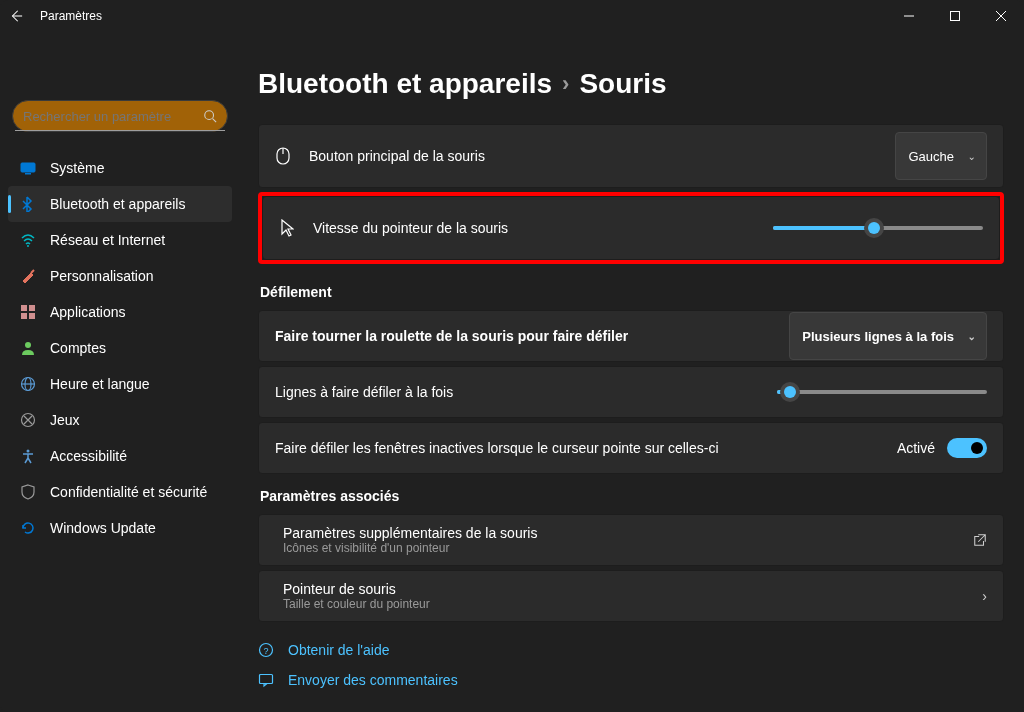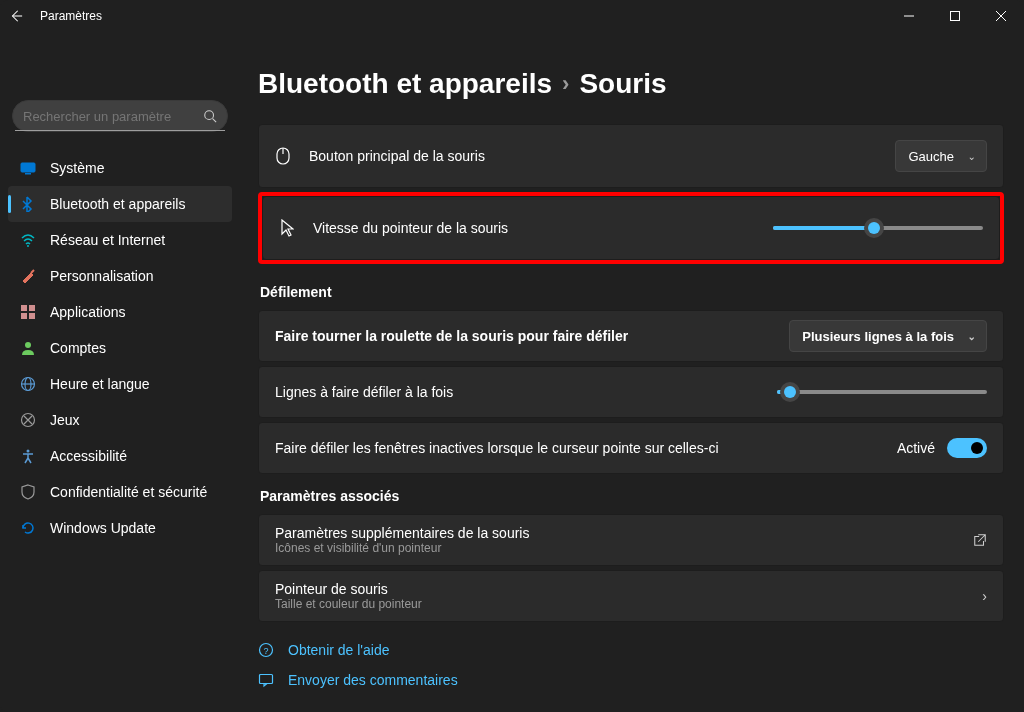--- a/index.html
+++ b/index.html
@@ -5,51 +5,51 @@
   * { box-sizing: border-box; margin: 0; padding: 0; font-family: "Segoe UI", sans-serif; }
   body { background: #202020; color: #ffffff; width: 1024px; height: 712px; overflow: hidden; font-size: 14px; }
   .window { width: 1024px; height: 712px; background: #202020; border-radius: 8px; display: flex; flex-direction: column; }
   .titlebar { height: 32px; display: flex; align-items: center; padding-left: 6px; position: relative; }
   .back-btn { width: 20px; height: 20px; display:flex; align-items:center; justify-content:center; margin-right: 14px; }
   .title { font-size: 12px; color: #ffffff; }
   .win-controls { position: absolute; right: 0; top: 0; display: flex; height: 32px; }
   .win-btn { width: 46px; height: 32px; display:flex; align-items:center; justify-content:center; color:#ffffff; }
   .body { flex:1; display:flex; }
   .sidebar { width: 240px; padding: 60px 8px 0 8px; display:flex; flex-direction:column; }
-  .search { margin: 8px 4px 18px 4px; background: #404040; border: 1px solid #3a3a3a; border-radius: 16px; height: 32px; display:flex; align-items:center; padding: 0 10px; position: relative; }
+  .search { margin: 8px 4px 18px 4px; background: #a16207; border: 1px solid #3a3a3a; border-radius: 16px; height: 32px; display:flex; align-items:center; padding: 0 10px; position: relative; }
   .search input { background: transparent; border: none; outline: none; color: #cfcfcf; font-size: 13px; flex:1; }
   .search .search-underline { position:absolute; left:2px; right:2px; bottom:0; height:1px; background:#9e9e9e;}
   .search-icon { width:14px; height:14px; color:#cfcfcf;}
   .nav-item { display:flex; align-items:center; height:36px; padding:0 12px; border-radius:4px; margin:0 0 0 0; color:#ffffff; cursor:default; position:relative;}
   .nav-item .icon { width:16px; height:16px; margin-right:14px; display:flex; align-items:center; justify-content:center;}
   .nav-item.active { background:#2d2d2d; }
   .nav-item.active::before { content:""; position:absolute; left:0; top:9px; bottom:9px; width:3px; background:#4cc2ff; border-radius:2px;}
   .content { flex:1; padding: 36px 20px 0 18px; overflow-y:auto; }
   .breadcrumb { display:flex; align-items:center; margin-bottom:24px; font-size:28px; font-weight:600; gap:10px;}
   .breadcrumb .parent { color:#ffffff; font-weight:600;}
   .breadcrumb .sep { color:#9a9a9a; font-size:22px;}
   .breadcrumb .current { color:#ffffff; font-weight:700;}
   .card { background:#2b2b2b; border:1px solid #1d1d1d; border-radius:4px; padding:0 16px; display:flex; align-items:center; height:64px; margin-bottom:4px;}
   .card .row-icon { width:16px; height:16px; margin-right:18px; color:#ffffff; display:flex;align-items:center;justify-content:center;}
   .card .label { font-size:14px; color:#ffffff;}
   .card .spacer { flex:1;}
-  .dropdown { background:#383838; border:1px solid #454545; border-radius:4px; height:32px; padding: 0 32px 0 12px; display:flex; align-items:center; font-size:13px; position:relative; color:#ffffff;}
+  .dropdown { background:#383838; border:1px solid #454545; border-radius:4px; height:48px; padding: 0 32px 0 12px; display:flex; align-items:center; font-size:13px; position:relative; color:#ffffff;}
   .dropdown .chev { position:absolute; right:10px; top:50%; transform:translateY(-50%); font-size:10px; color:#cfcfcf;}
   .highlighted { border:4px solid #ff0000; border-radius:4px; margin-bottom:20px;}
   .highlighted .card { margin-bottom:0;}
   .slider-track { width:210px; height:4px; background:#8a8a8a; border-radius:2px; position:relative;}
   .slider-fill { position:absolute; left:0; top:0; bottom:0; background:#4cc2ff; border-radius:2px;}
   .slider-thumb-outer { position:absolute; width:20px; height:20px; border-radius:50%; background:#454545; top:50%; transform:translate(-50%,-50%); display:flex; align-items:center; justify-content:center;}
   .slider-thumb-inner { width:12px; height:12px; border-radius:50%; background:#4cc2ff;}
   .section-label { font-size:14px; font-weight:600; color:#ffffff; margin: 14px 0 10px 2px;}
   .toggle { width:40px; height:20px; background:#4cc2ff; border-radius:10px; position:relative;}
   .toggle .knob { position:absolute; width:12px; height:12px; border-radius:50%; background:#000; top:4px; right:4px;}
   .toggle-label { font-size:14px; color:#ffffff; margin-right:12px;}
   .link-card { background:#2b2b2b; border:1px solid #1d1d1d; border-radius:4px; padding: 10px 16px; display:flex; align-items:center; margin-bottom:4px;}
-  .link-card .texts { display:flex; flex-direction:column;}
+  .link-card .texts { display:flex; flex-direction:column;margin-left:8px;}
   .link-card .primary { font-size:14px; color:#ffffff;}
   .link-card .secondary { font-size:12px; color:#9a9a9a;}
   .link-card .end { margin-left:auto; color:#cfcfcf;}
   .help-links { margin-top:20px;}
   .help-link { display:flex; align-items:center; color:#4cc2ff; font-size:14px; margin-bottom:14px;}
   .help-link .hicon { width:16px; height:16px; margin-right:14px; display:flex;align-items:center;justify-content:center;}
   svg { display:block;}
 </style>
 </head>
 <body>

